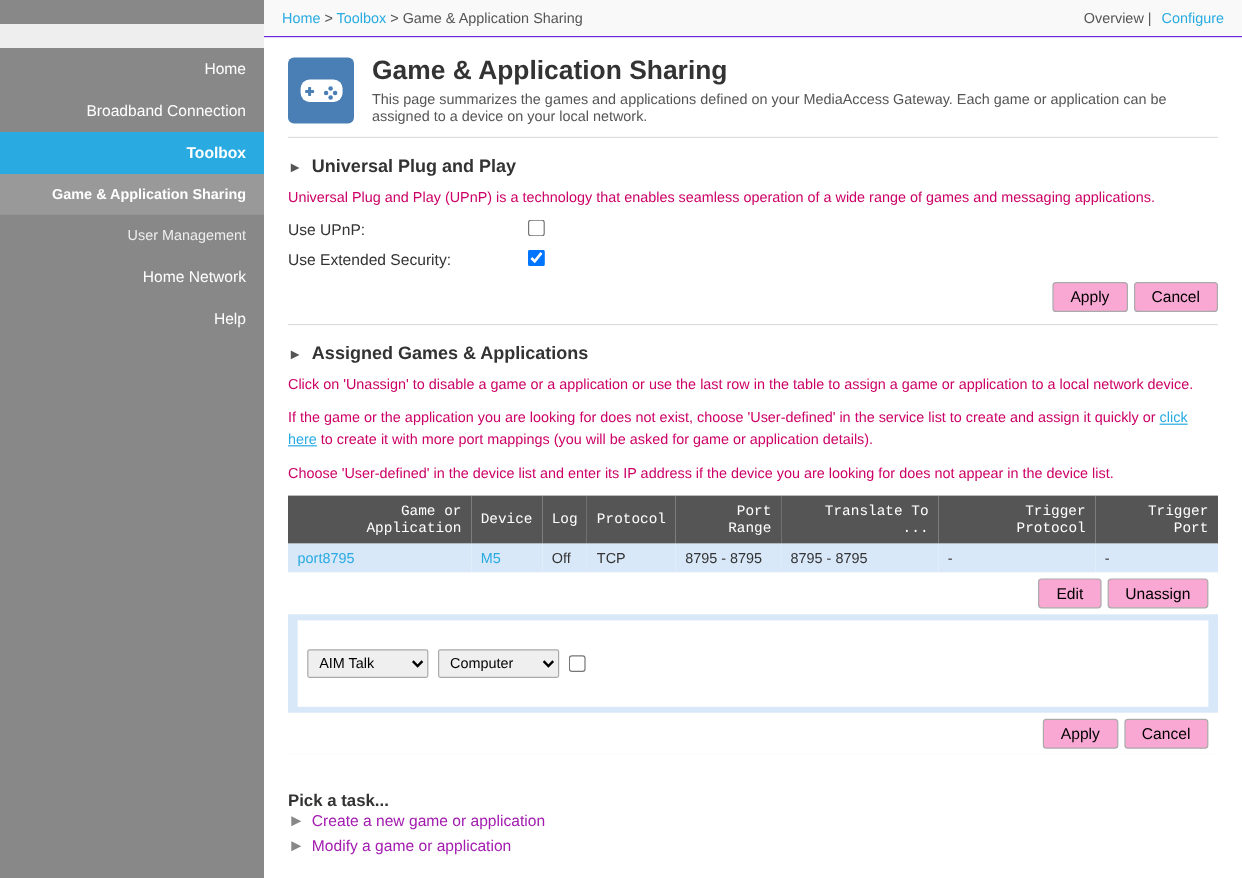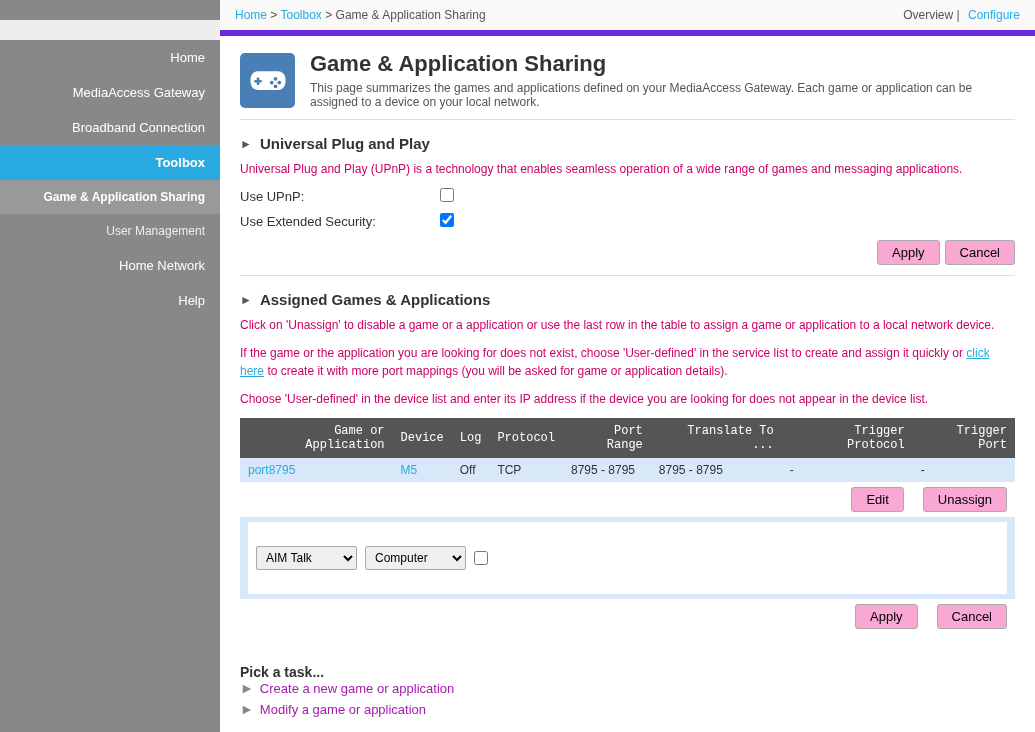--- a/index.html
+++ b/index.html
@@ -12,21 +12,21 @@
     .sidebar-item { text-align: right; padding: 10px 15px; color: #fff; cursor: pointer; font-size: 13px; }
     .sidebar-item.active { background: #29abe2; font-weight: bold; }
     .sidebar-item.sub-item { font-size: 12px; color: #eee; }
     .sidebar-item.sub-item.active-sub { font-weight: bold; color: #fff; background: #999; }
     .sidebar-top { background: #eee; height: 20px; }
 
     
     .main { flex: 1; background: #fff; display: flex; flex-direction: column; }
 
     
-    .breadcrumb { padding: 8px 15px; font-size: 12px; color: #555; border-bottom: 6px solid #6d28d9; display: flex; justify-content: space-between; align-items: center; background: #f9f9f9; }
+    .breadcrumb { padding: 8px 15px; font-size: 12px; color: #555; border-bottom: 1px solid #6d28d9; display: flex; justify-content: space-between; align-items: center; background: #f9f9f9; }
     .breadcrumb-links { color: #555; }
     .breadcrumb-links a { color: #29abe2; text-decoration: none; }
     .breadcrumb-right a { color: #29abe2; text-decoration: none; margin-left: 5px; font-size: 12px; }
     .breadcrumb-right span { color: #555; font-size: 12px; }
 
     
     .content { padding: 15px 20px; flex: 1; }
 
     .page-header { display: flex; align-items: center; margin-bottom: 10px; }
     .page-icon { width: 55px; height: 55px; background: #4a7fb5; border-radius: 5px; display: flex; align-items: center; justify-content: center; margin-right: 15px; flex-shrink: 0; }
@@ -51,21 +51,21 @@
 
     
     .app-table { width: 100%; border-collapse: collapse; margin-top: 10px; font-size: 12px; }
     .app-table thead tr { background: #555; color: #fff; }
     .app-table thead th { padding: 6px 8px; text-align: right; font-weight: normal; font-family: Liberation Mono, monospace; }
     .app-table tbody tr { background: #d8e8f8; }
     .app-table tbody td { padding: 5px 8px; }
     .app-table tbody td a { color: #29abe2; text-decoration: none; }
 
     .edit-row td { background: #fff !important; padding: 5px 8px; }
-    .edit-btns { display: flex; gap: 19px; justify-content: flex-end; }
+    .edit-btns { display: flex; gap: 5px; justify-content: flex-end; }
 
     .add-row { display: flex; align-items: center; gap: 8px; padding: 24px 8px; background: #fff; }
     select.dropdown { padding: 3px 5px; font-size: 12px; border: 1px solid #aaa; border-radius: 2px; }
 
     .tasks-section { margin-top: 20px; padding: 10px 0; }
     .tasks-section h3 { font-size: 14px; color: #333; margin-bottom: 0; }
     .task-item { display: flex; align-items: center; margin-bottom: 5px; }
     .task-arrow { color: #888; margin-right: 6px; font-size: 14px; }
     .task-item a { color: #a21caf; text-decoration: none; font-size: 13px; }
 
@@ -74,21 +74,20 @@
     input[type="checkbox"] { width: 14px; height: 14px; cursor: pointer; }
   </style>
 </head>
 <body>
 
 <div class="layout">
 
   <div class="sidebar">
     <div class="sidebar-top"></div>
     <div class="sidebar-item">Home</div>
-    <div class="sidebar-item">MediaAccess Gateway</div>
     <div class="sidebar-item">Broadband Connection</div>
     <div class="sidebar-item active">Toolbox</div>
     <div class="sidebar-item sub-item active-sub">Game &amp; Application Sharing</div>
     <div class="sidebar-item sub-item">User Management</div>
     <div class="sidebar-item">Home Network</div>
     <div class="sidebar-item">Help</div>
   </div>
 
   <div class="main">
 

